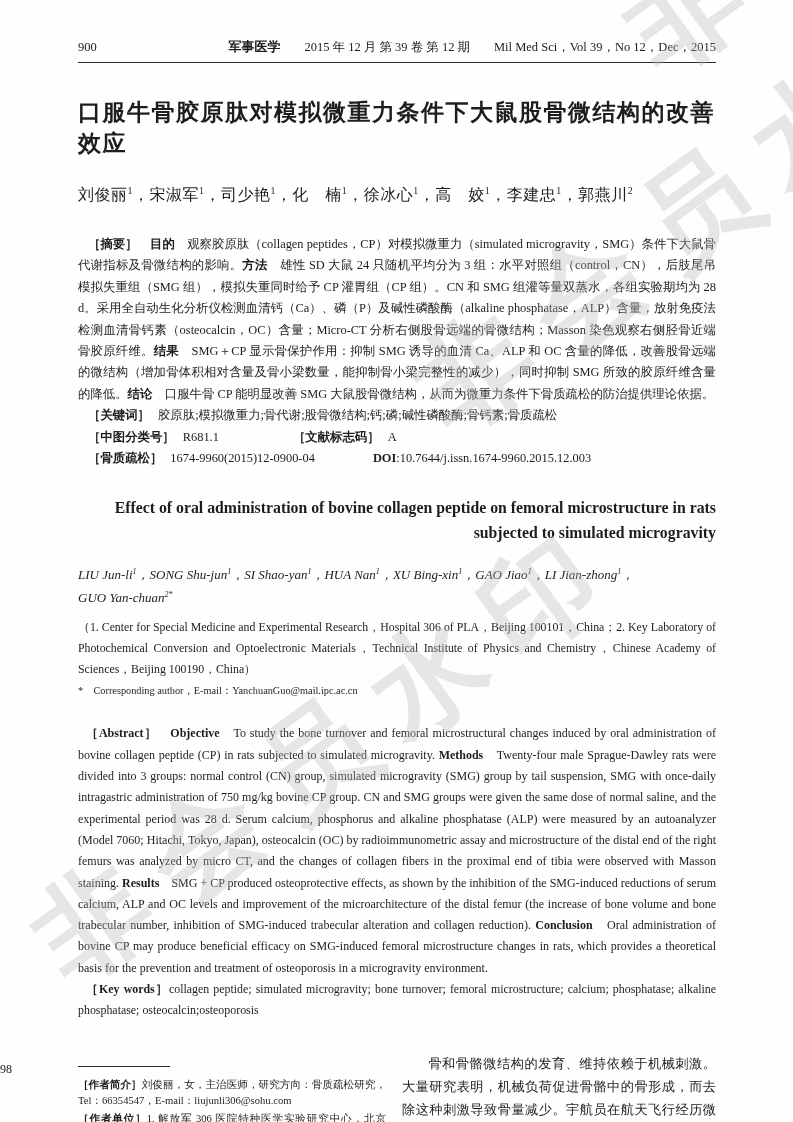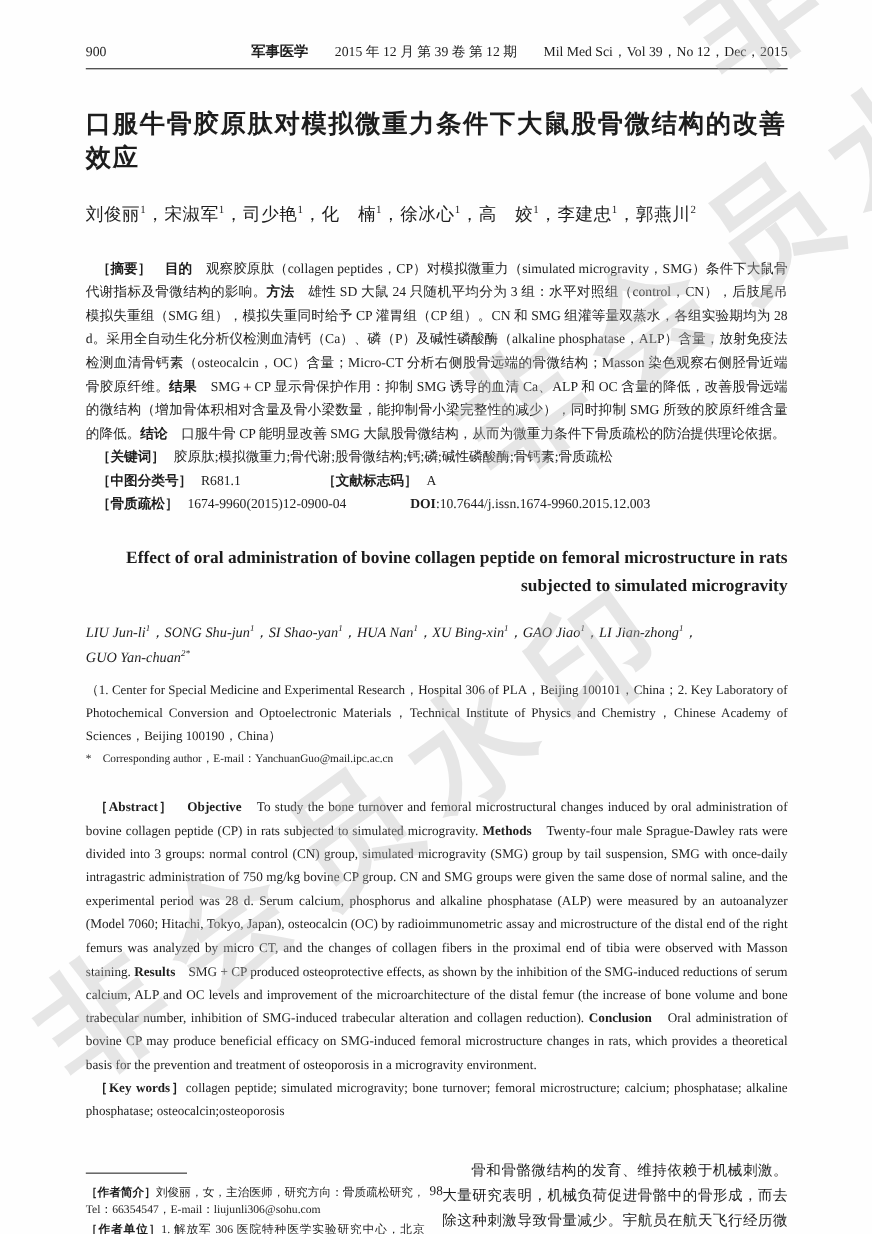--- a/index.html
+++ b/index.html
@@ -36,21 +36,21 @@
   .affil{margin:8px 0 0 0;font-size:11.8px;line-height:21px;text-align:justify;}
   .corr{margin:2px 0 0 0;font-size:10.3px;line-height:17px;}
   .abs-en{margin:24px 0 0 0;font-size:12px;line-height:21.3px;text-align:justify;text-indent:8px;}
   .kw-en{margin:0;font-size:11.9px;line-height:21.3px;text-align:justify;text-indent:8px;}
   .bottom{display:flex;justify-content:space-between;margin-top:30px;}
   .fcol{width:308px;padding-top:14px;}
   .fnrule{width:92px;border-top:1.6px solid #2a2a2a;margin-bottom:9px;}
   .fn{margin:0;font-size:10.6px;line-height:16.8px;text-align:justify;}
   .icol{width:314px;}
   .intro{margin:0;font-size:13.2px;line-height:23.2px;text-align:justify;text-indent:2em;}
-  .pageno{position:absolute;left:0;width:793px;bottom:32px;text-align:center;font-size:12px;}
+  .pageno{position:absolute;left:0;width:793px;bottom:45px;text-align:left;font-size:12px;}
   .wm{
     position:absolute;z-index:6;pointer-events:none;
     font-family:"Liberation Sans",sans-serif;font-weight:700;
     font-size:112px;letter-spacing:26px;white-space:nowrap;
     color:#b9b9b9;opacity:.34;
     transform:rotate(-36deg);transform-origin:left center;
   }
 </style>
 </head>
 <body>

